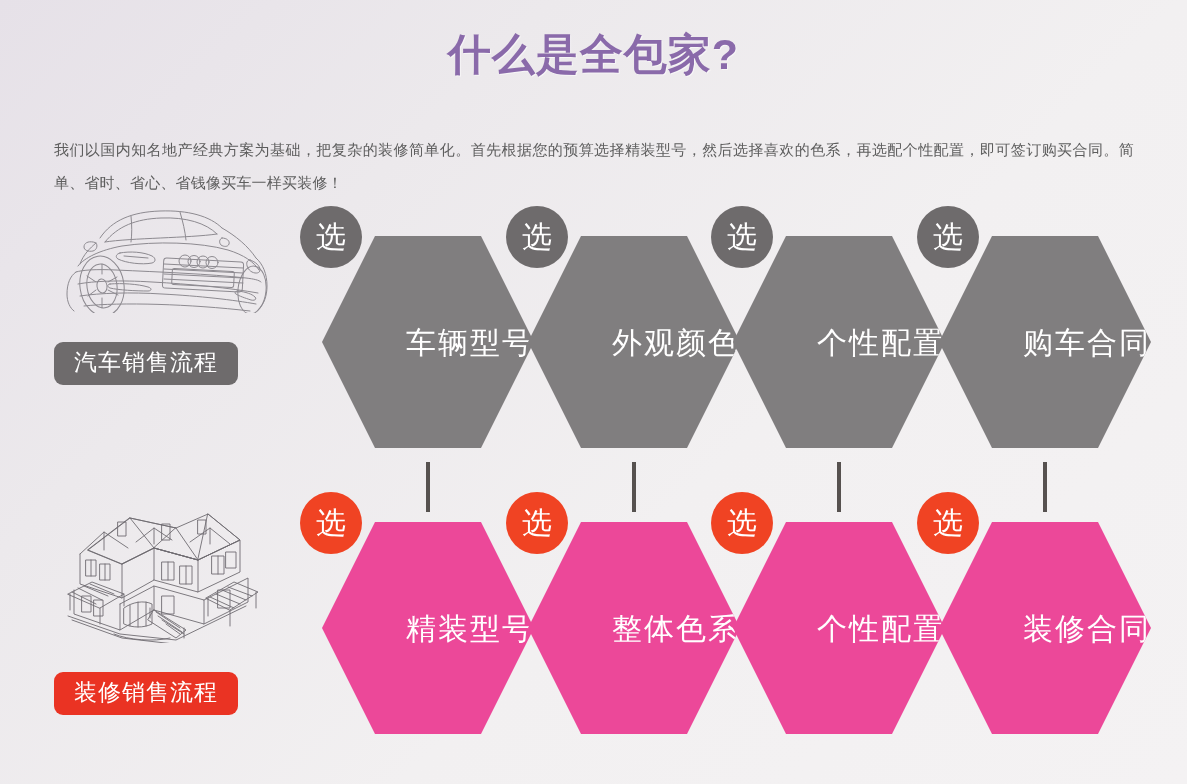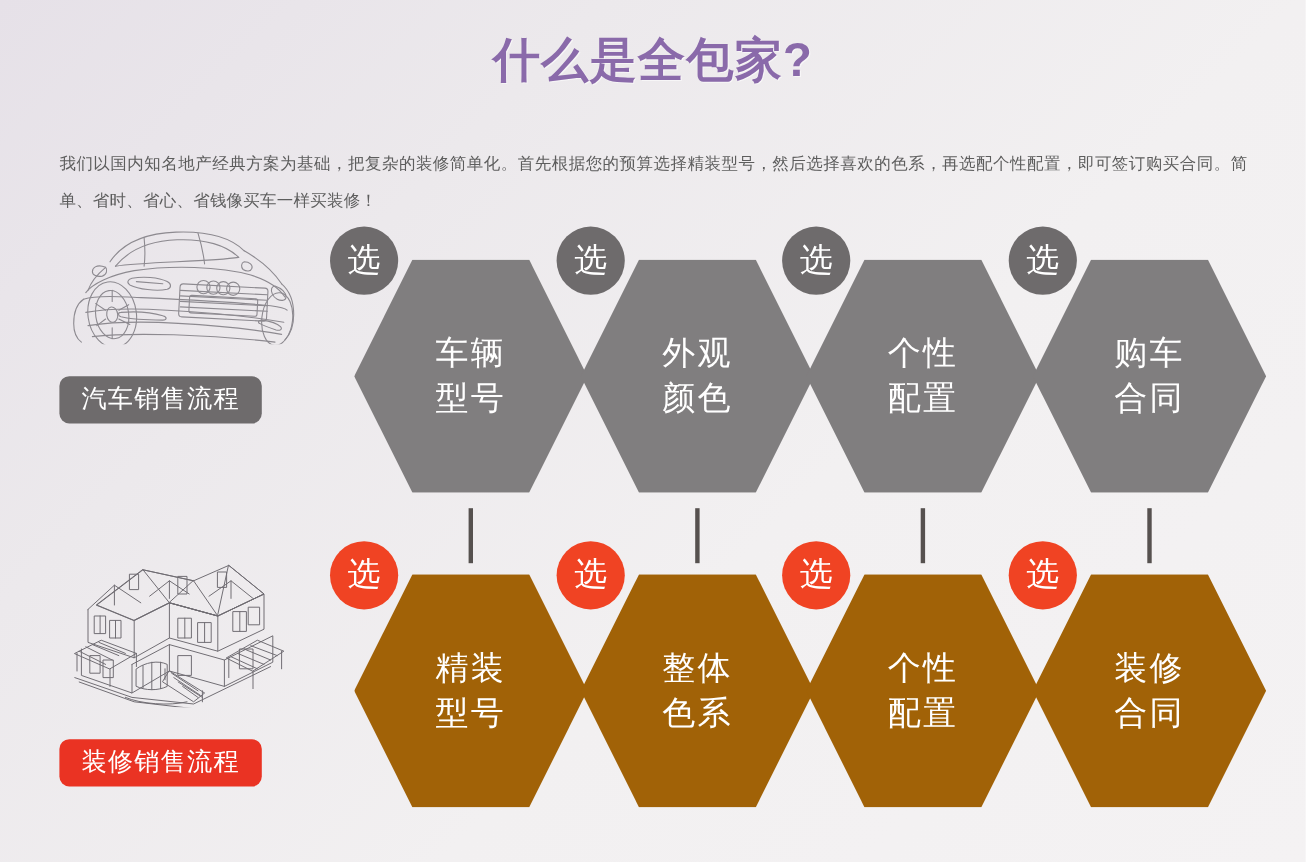--- a/index.html
+++ b/index.html
@@ -96,26 +96,25 @@
   }
 
   .hex {
     position: absolute;
     left: 0;
     top: 0;
     width: 212px;
     height: 212px;
     clip-path: polygon(25% 0%, 75% 0%, 100% 50%, 75% 100%, 25% 100%, 0% 50%);
     display: flex;
-    flex-direction: column;
     align-items: center;
-    justify-content: center;
+    justify-content: flex-end;
   }
   .hex.gray { background: #807e7f; }
-  .hex.red  { background: #a16207; }
+  .hex.red  { background: #ec4899; }
 
   .hex-line {
     font-size: 30px;
     line-height: 41px;
     color: #ffffff;
     letter-spacing: 2px;
     white-space: nowrap;
   }
 
   .badge {

